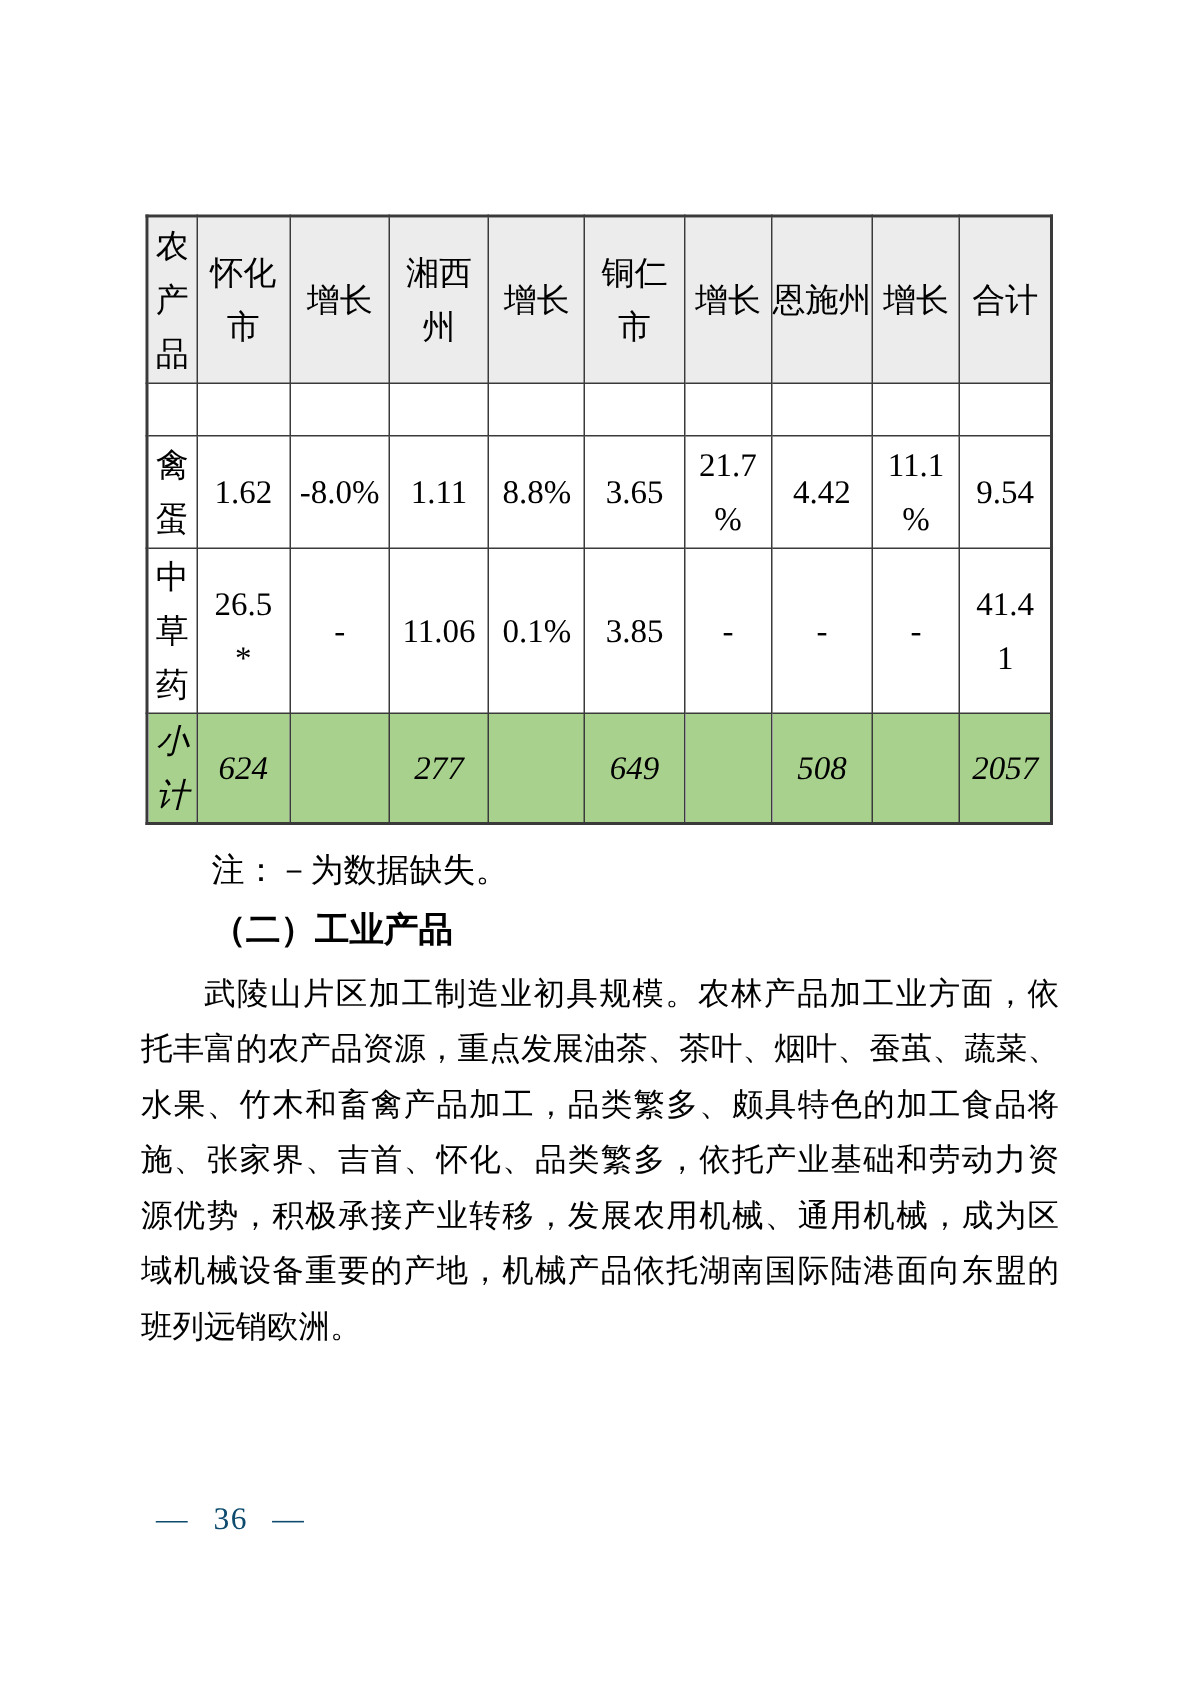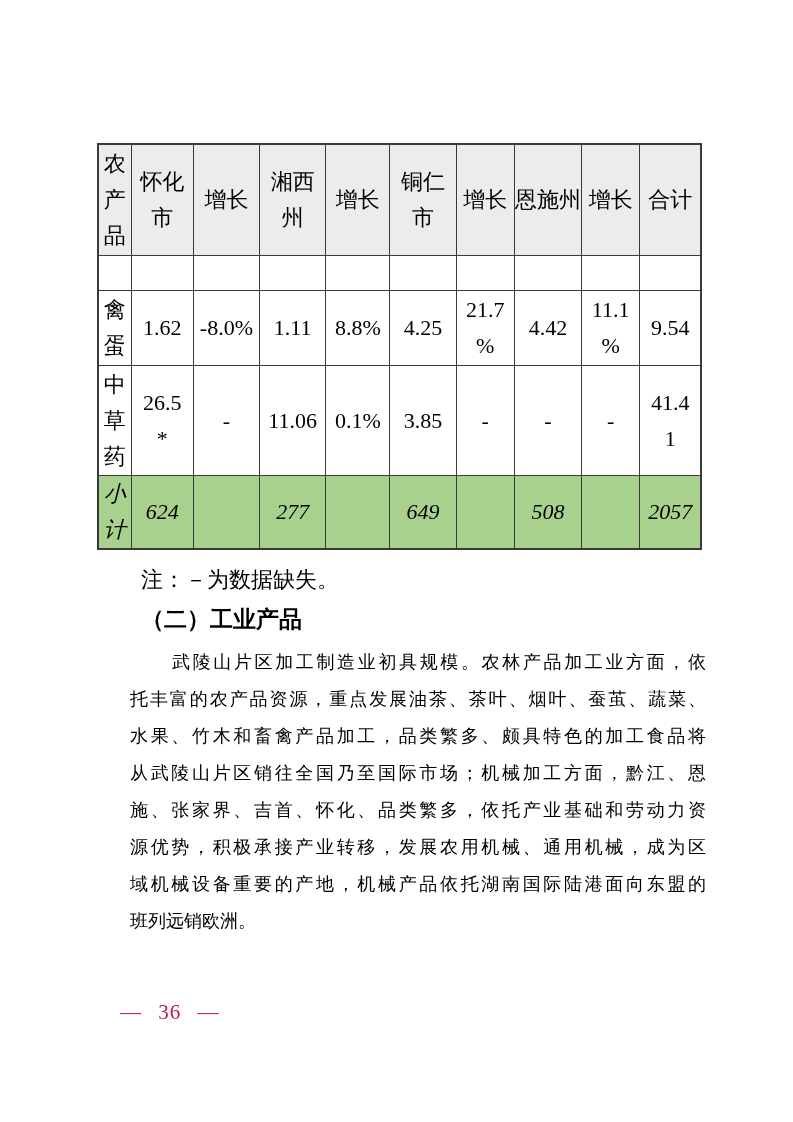--- a/index.html
+++ b/index.html
@@ -20,28 +20,28 @@
   }
   tr.thead-row td{height:110px;}
   tr.empty-row td{height:34px;background:#fff;}
   tr.row-qd  td{height:74px;}
   tr.row-zcy td{height:109px;}
 
   .note{margin:15px 0 0 47px;font-size:22px;line-height:30px;}
   .heading{margin:9px 0 0 47px;font-size:23px;font-weight:bold;line-height:31px;}
   .para{margin-top:9px;width:612px;}
   .pline{
-    font-size:18px;line-height:37px;height:37px;overflow:hidden;
-    text-align:justify;text-align-last:justify;margin-left:36px;
+    font-size:21px;line-height:37px;height:37px;overflow:hidden;
+    text-align:justify;text-align-last:justify;
   }
   .pline-first{padding-left:42px;}
   .pline-last{text-align-last:left;}
 
   .footer{
-    position:absolute;left:120px;top:1000px;font-size:21px;color:#be185d;
+    position:absolute;left:104px;top:1000px;font-size:21px;color:#0c4a6e;
     word-spacing:10px;letter-spacing:1px;
   }
 </style>
 </head>
 <body>
 
 <div class="page">
   <div class="content">
 
     <table class="agri">
@@ -81,21 +81,21 @@
           <td></td>
           <td></td>
           <td></td>
         </tr>
         <tr class="row-qd">
           <td>禽蛋</td>
           <td>1.62</td>
           <td>-8.0%</td>
           <td>1.11</td>
           <td>8.8%</td>
-          <td>4.25</td>
+          <td>3.65</td>
           <td>21.7
 %</td>
           <td>4.42</td>
           <td>11.1
 %</td>
           <td>9.54</td>
         </tr>
         <tr class="row-zcy">
           <td>中草药</td>
           <td>26.5
@@ -126,21 +126,20 @@
     </table>
 
     <div class="note">注：－为数据缺失。</div>
 
     <div class="heading">（二）工业产品</div>
 
     <div class="para">
       <div class="pline pline-first">武陵山片区加工制造业初具规模。农林产品加工业方面，依</div>
       <div class="pline">托丰富的农产品资源，重点发展油茶、茶叶、烟叶、蚕茧、蔬菜、</div>
       <div class="pline">水果、竹木和畜禽产品加工，品类繁多、颇具特色的加工食品将</div>
-      <div class="pline">从武陵山片区销往全国乃至国际市场；机械加工方面，黔江、恩</div>
       <div class="pline">施、张家界、吉首、怀化、品类繁多，依托产业基础和劳动力资</div>
       <div class="pline">源优势，积极承接产业转移，发展农用机械、通用机械，成为区</div>
       <div class="pline">域机械设备重要的产地，机械产品依托湖南国际陆港面向东盟的</div>
       <div class="pline pline-last">班列远销欧洲。</div>
     </div>
 
   </div>
 
   <div class="footer">— 36 —</div>
 </div>

